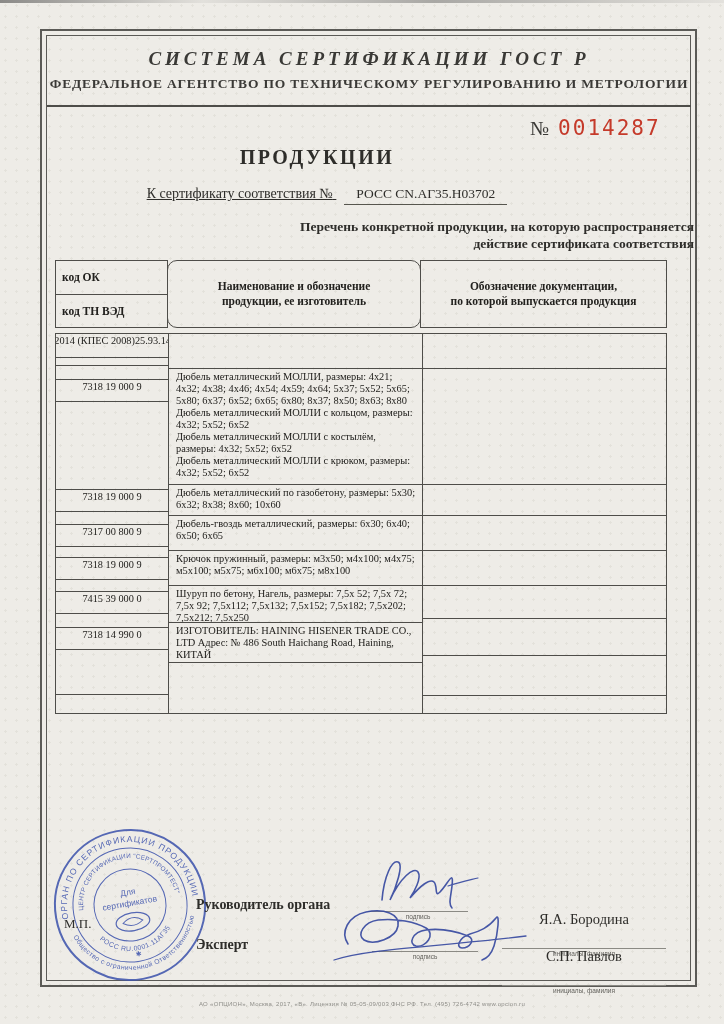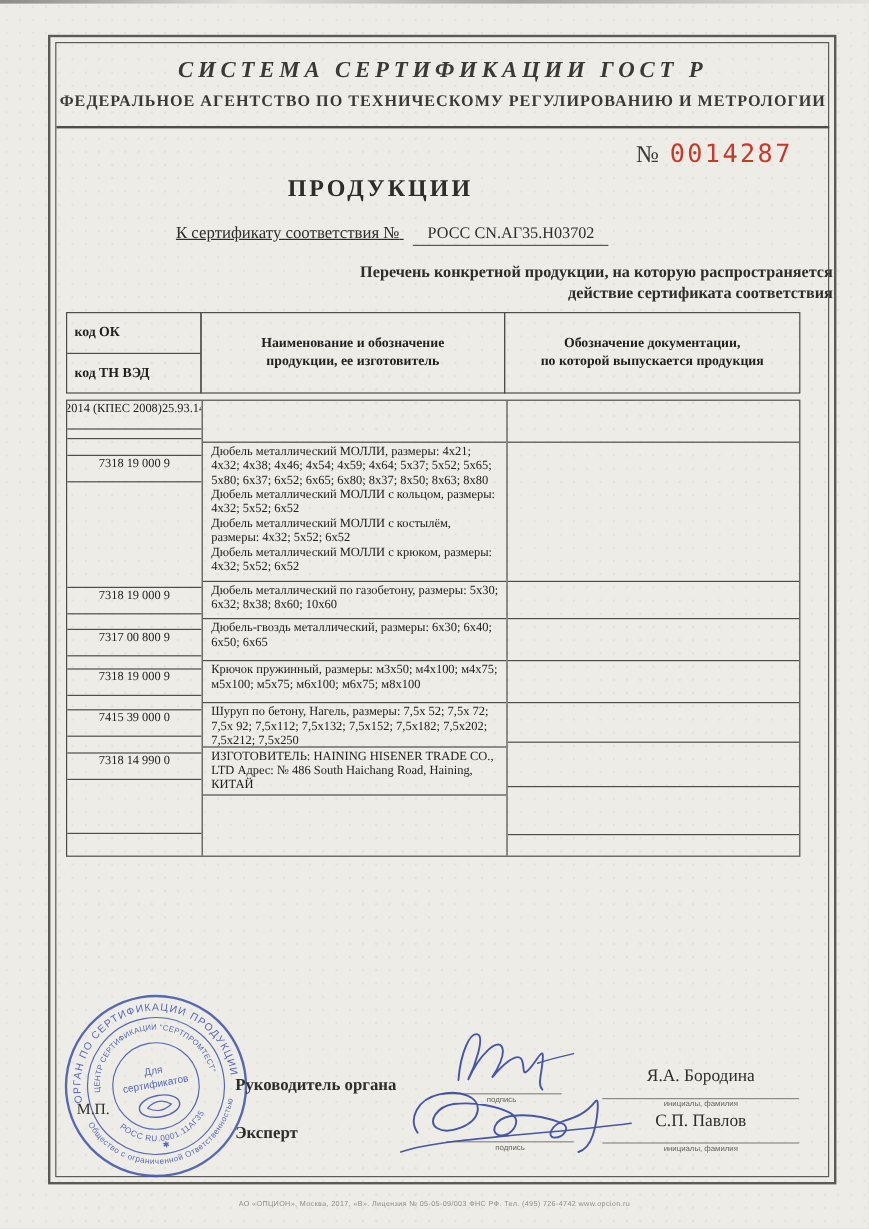--- a/index.html
+++ b/index.html
@@ -37,21 +37,21 @@
   .description { position:absolute; left:0; right:30px; top:218px; text-align:right;
     font-weight:bold; font-size:13.5px; line-height:17px; color:#2e2d2a; }
 
   
   .thead { position:absolute; left:55px; top:260px; width:612px; height:68px; display:flex; box-sizing:border-box;font-weight:bold; }
   .th { border:1px solid #4e4d49; box-sizing:border-box; }
   .th-codes { width:113px; display:flex; flex-direction:column; }
   .th-codes > div { flex:1; display:flex; align-items:center; padding-left:6px;
     font-size:11.5px; color:#22211e; }
   .th-codes > div:first-child { border-bottom:1px solid #4e4d49; }
-  .th-products { width:254px; margin-left:-1px; }
+  .th-products { width:254px; margin-left:-1px;border-radius:10px; }
   .th-docs { flex:1; margin-left:-1px; }
   .th-center { display:flex; flex-direction:column; justify-content:center; text-align:center;
     font-size:11.5px; line-height:15px; color:#22211e; }
 
   .tbody { position:absolute; left:55px; top:333px; width:612px; height:381px;
     border:1px solid #4e4d49; box-sizing:border-box; display:flex; }
   .col { box-sizing:border-box; overflow:hidden; }
   .col-codes { width:113px; border-right:1px solid #4e4d49; }
   .col-products { width:254px; border-right:1px solid #4e4d49; }
   .col-docs { flex:1; }
@@ -67,21 +67,21 @@
     transform:rotate(-10deg); opacity:.88; }
   .mp-label { position:absolute; left:64px; top:916px; font-size:13px; color:#2f2e2b; z-index:3; }
   .role { position:absolute; left:196px; font-weight:bold; font-size:14px; color:#2e2d2a; z-index:3; }
   .role-1 { top:897px; } .role-2 { top:937px; }
   .ink { position:absolute; left:330px; top:848px; width:210px; height:122px; z-index:2; }
   .sig-line { position:absolute; text-align:center; font-size:6.5px; color:#63625d;
     border-top:1px solid #8b8a84; padding-top:1px; font-family:"Liberation Sans", sans-serif; }
   .sig-line-1 { left:368px; top:911px; width:100px; }
   .sig-line-2 { left:372px; top:951px; width:106px; }
   .name-block { position:absolute; left:502px; width:164px; text-align:center; }
-  .name-block .name { font-size:14.5px; color:#2e2d2a; padding-bottom:9px; border-bottom:1px solid #8b8a84; }
+  .name-block .name { font-size:14.5px; color:#2e2d2a; padding-bottom:20px; border-bottom:1px solid #8b8a84;margin-top:22px; }
   .name-block .cap { font-size:6.5px; color:#63625d; padding-top:1px; font-family:"Liberation Sans", sans-serif; }
   .name-1 { top:889px; } .name-2 { top:926px; }
 
   .footer { position:absolute; left:0; right:0; top:1001px; text-align:center;
     font-size:6px; letter-spacing:.3px; color:#8e8d88; font-family:"Liberation Sans", sans-serif; }
 
   .stamp-text { font-family:"Liberation Sans", sans-serif; fill:var(--stamp-color,#4056ae); }
 </style>
 </head>
 <body>

